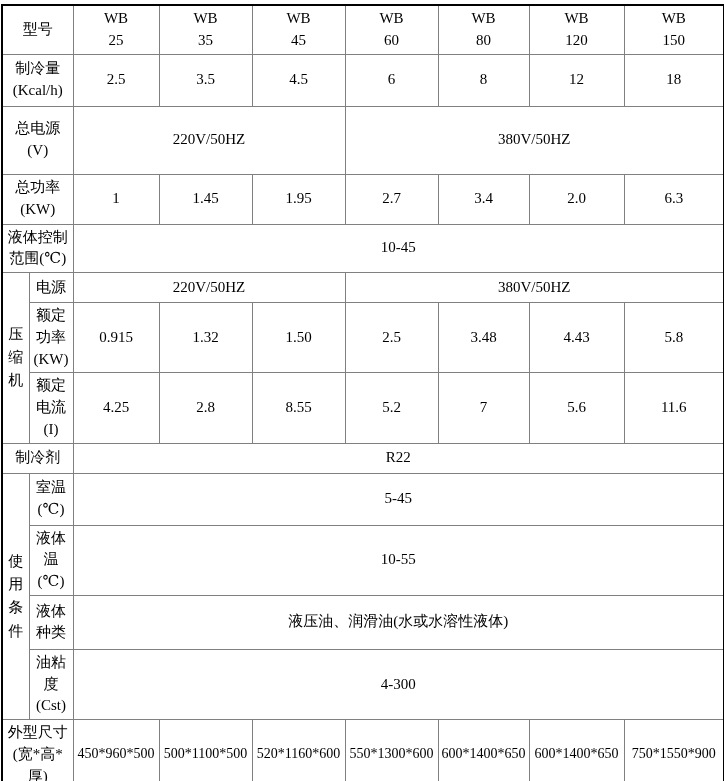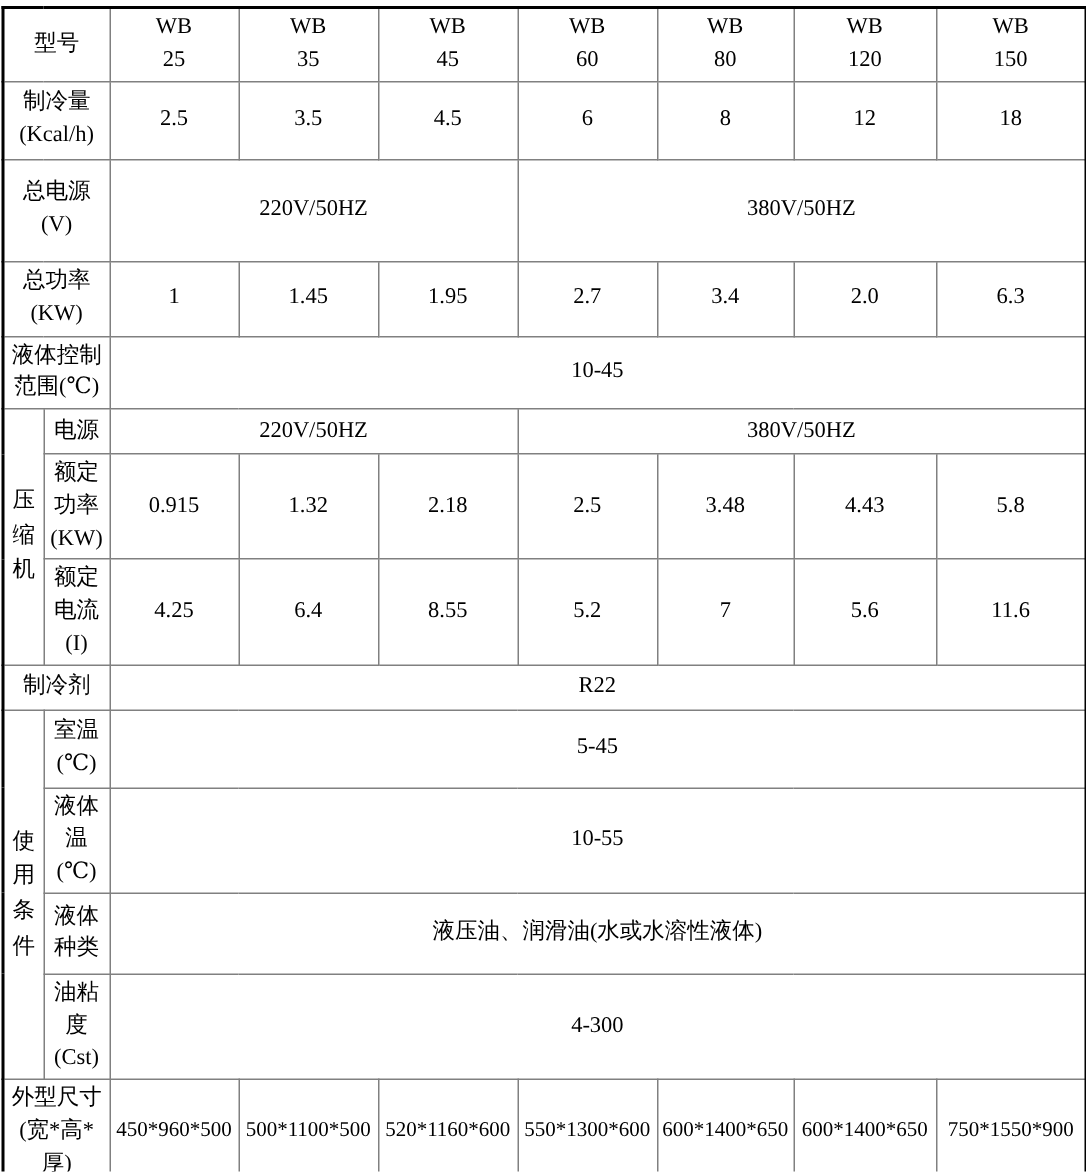--- a/index.html
+++ b/index.html
@@ -134,32 +134,32 @@
       <td>电源</td>
       <td colspan="3">220V/50HZ</td>
       <td colspan="4">380V/50HZ</td>
     </tr>
     <tr class="r7">
       <td>额定
 功率
 (KW)</td>
       <td>0.915</td>
       <td>1.32</td>
-      <td>2.18</td>
+      <td>1.50</td>
       <td>2.5</td>
       <td>3.48</td>
       <td>4.43</td>
       <td>5.8</td>
     </tr>
     <tr class="r8">
       <td>额定
 电流
 (I)</td>
       <td>4.25</td>
-      <td>6.4</td>
+      <td>2.8</td>
       <td>8.55</td>
       <td>5.2</td>
       <td>7</td>
       <td>5.6</td>
       <td>11.6</td>
     </tr>
 
     <tr class="r9">
       <td colspan="2">制冷剂</td>
       <td colspan="7">R22</td>

